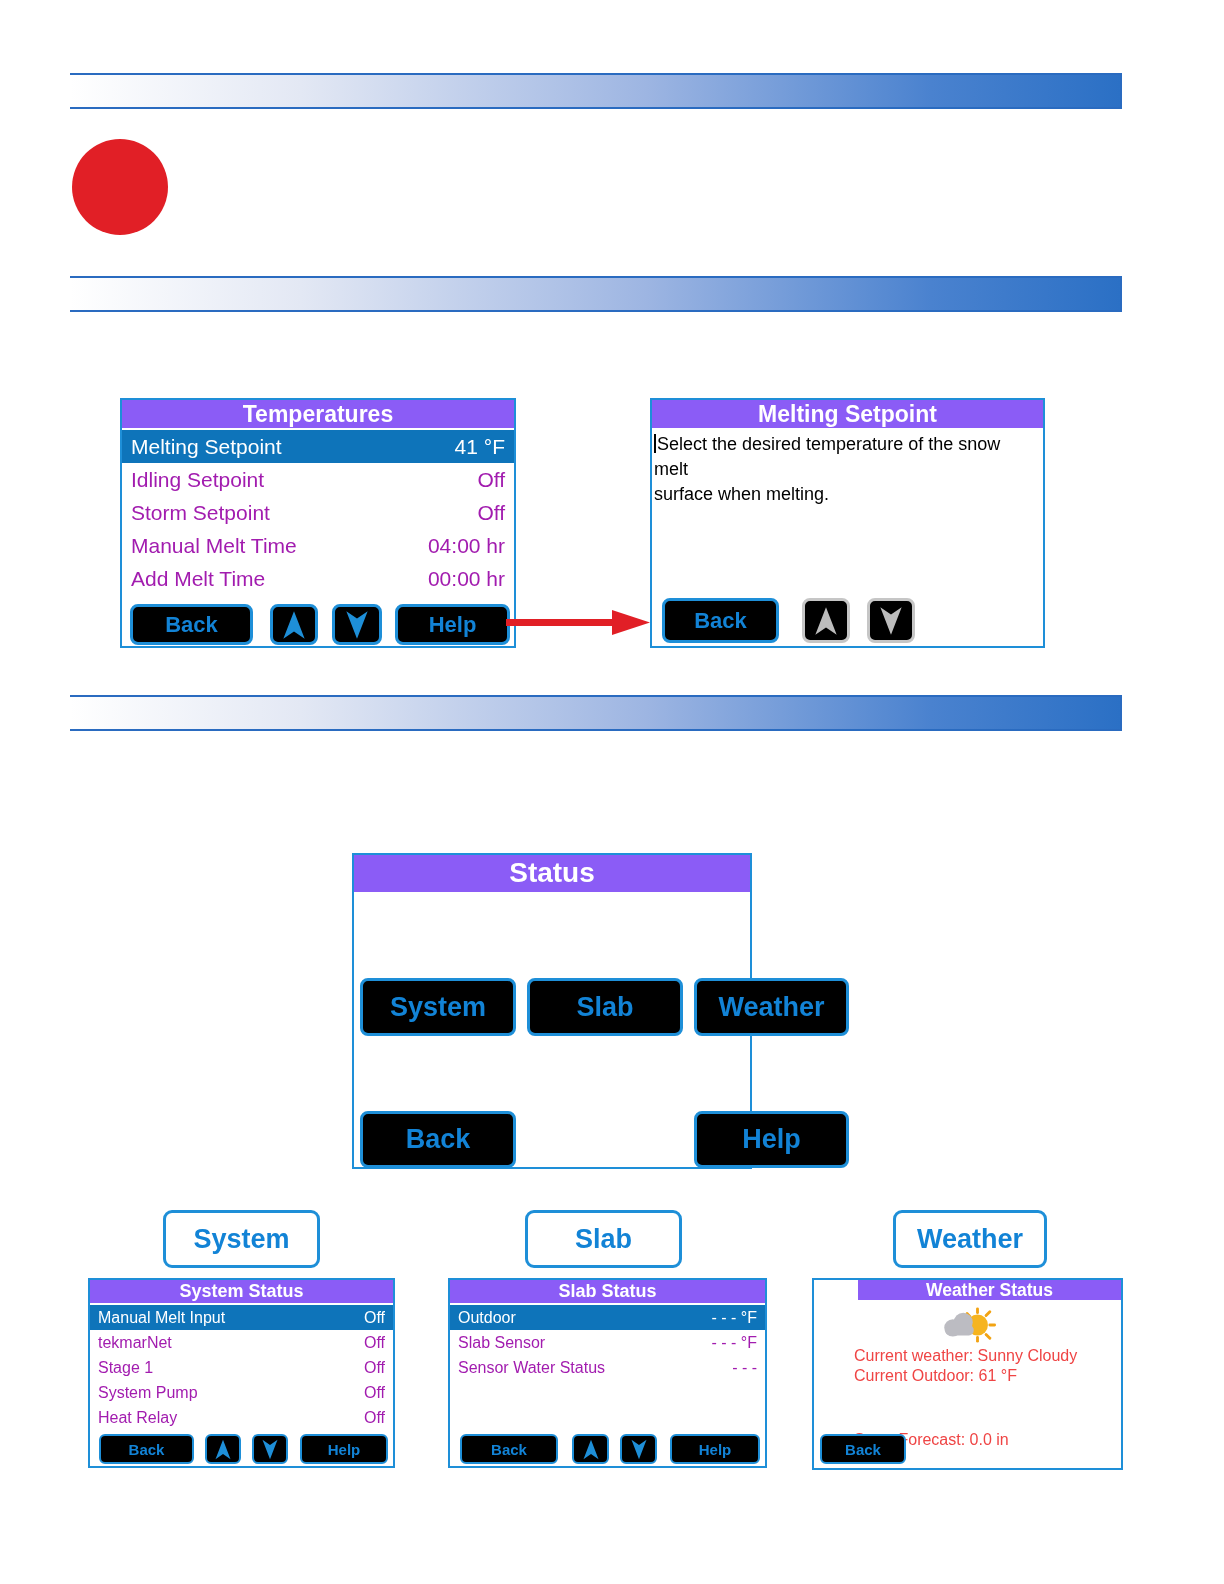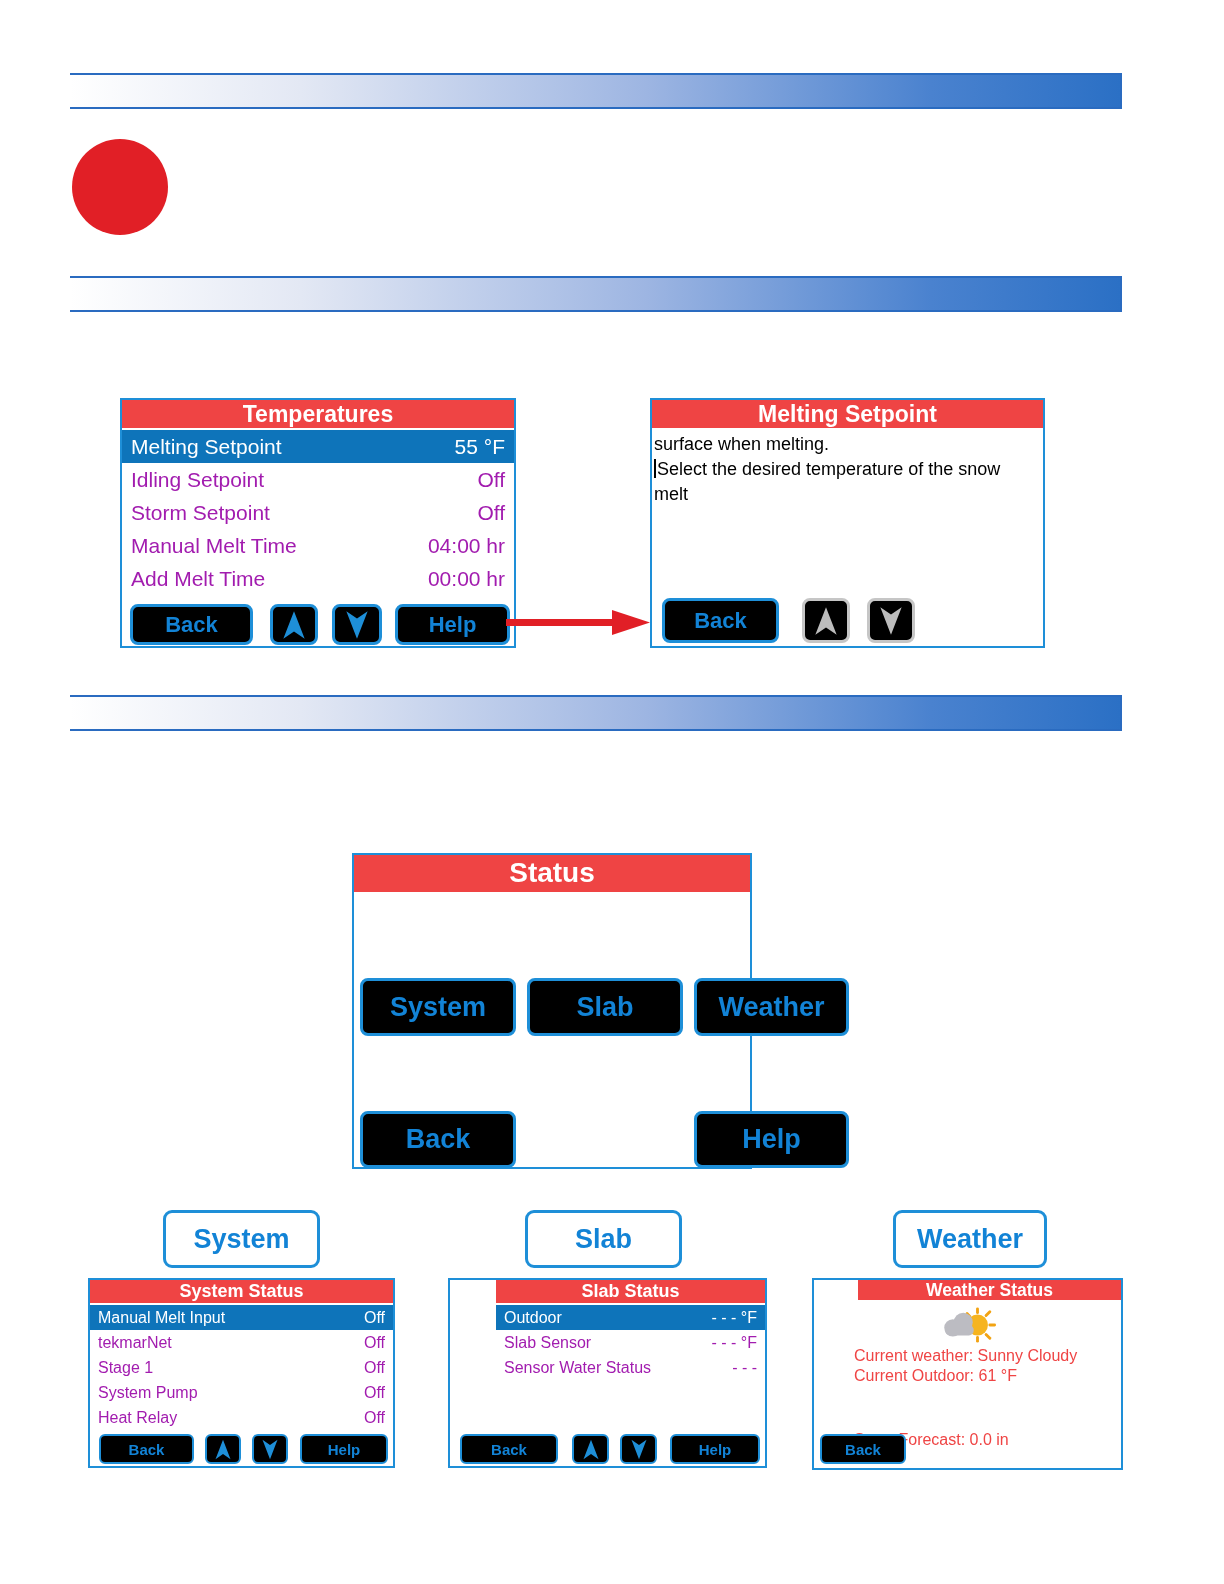--- a/index.html
+++ b/index.html
@@ -21,21 +21,21 @@
   .red-circle {
     position:absolute; left:72px; top:139px; width:96px; height:96px;
     border-radius:50%; background:#e11f26;
   }
 
   
   .screen {
     position:absolute; background:#ffffff; border:2px solid #1e8fd8;
   }
   .titlebar {
-    background:#ef4444; color:#ffffff; font-weight:bold; text-align:center;
+    background:#8b5cf6; color:#ffffff; font-weight:bold; text-align:center;
     border-bottom:2px solid #ffffff;
   }
   .lrow {
     display:flex; justify-content:space-between; align-items:center;
     color:#a21caf;
   }
   .lrow.sel { background:#0e74ba; color:#ffffff; }
 
   .pbtn {
     position:absolute; display:flex; align-items:center; justify-content:center;
@@ -75,21 +75,21 @@
 <div class="gradbar" style="top:73px;"></div>
 <div class="red-circle"></div>
 <div class="gradbar" style="top:276px;"></div>
 <div class="gradbar" style="top:695px;"></div>
 
 <div class="screen" style="left:120px; top:398px; width:396px; height:250px;">
   <div class="titlebar lg-title">Temperatures</div>
 
   <div class="lrow sel lg-row">
     <span>Melting Setpoint</span>
-    <span>55 °F</span>
+    <span>41 °F</span>
   </div>
   <div class="lrow lg-row">
     <span>Idling Setpoint</span>
     <span>Off</span>
   </div>
   <div class="lrow lg-row">
     <span>Storm Setpoint</span>
     <span>Off</span>
   </div>
   <div class="lrow lg-row">
@@ -123,22 +123,22 @@
   <svg width="144" height="28" viewBox="0 0 144 28">
     <rect x="0" y="11" width="112" height="7" fill="#e11f26"></rect>
     <polygon points="106,2 144,14.5 106,27" fill="#e11f26"></polygon>
   </svg>
 </div>
 
 <div class="screen" style="left:650px; top:398px; width:395px; height:250px;">
   <div class="titlebar lg-title">Melting Setpoint</div>
 
   <div class="help-body">
+    <div><span class="cursor-bar"></span><span>Select the desired temperature of the snow melt</span></div>
     <div>surface when melting.</div>
-    <div><span class="cursor-bar"></span><span>Select the desired temperature of the snow melt</span></div>
   </div>
 
   <div class="pbtn lg-btn" style="left:10px; top:198px; width:117px; height:45px;">Back</div>
   <div class="pbtn lg-btn disabled" style="left:150px; top:198px; width:48px; height:45px;">
     <span>
       <svg width="26" height="32" viewBox="0 0 24 30">
           <path d="M2 28 L12 21 L22 28 L12 2 Z" fill="#bdbdbd"></path>
         </svg>
     </span>
   </div>
@@ -201,21 +201,21 @@
       <svg width="18" height="23" viewBox="0 0 24 30">
           <path d="M2 2 L12 9 L22 2 L12 28 Z" fill="#1e8fd8"></path>
         </svg>
     </span>
   </div>
   <div class="pbtn sm-btn" style="left:210px; top:154px; width:88px;">Help</div>
 </div>
 
 <div class="label-btn" style="left:525px; top:1210px; width:157px; height:58px;">Slab</div>
 
-<div class="screen" style="left:448px; top:1278px; width:319px; height:190px;padding-left:46px;">
+<div class="screen" style="left:448px; top:1278px; width:319px; height:190px;">
   <div class="titlebar sm-title">Slab Status</div>
 
   <div class="lrow sel sm-row">
     <span>Outdoor</span>
     <span>- - - °F</span>
   </div>
   <div class="lrow sm-row">
     <span>Slab Sensor</span>
     <span>- - - °F</span>
   </div>

